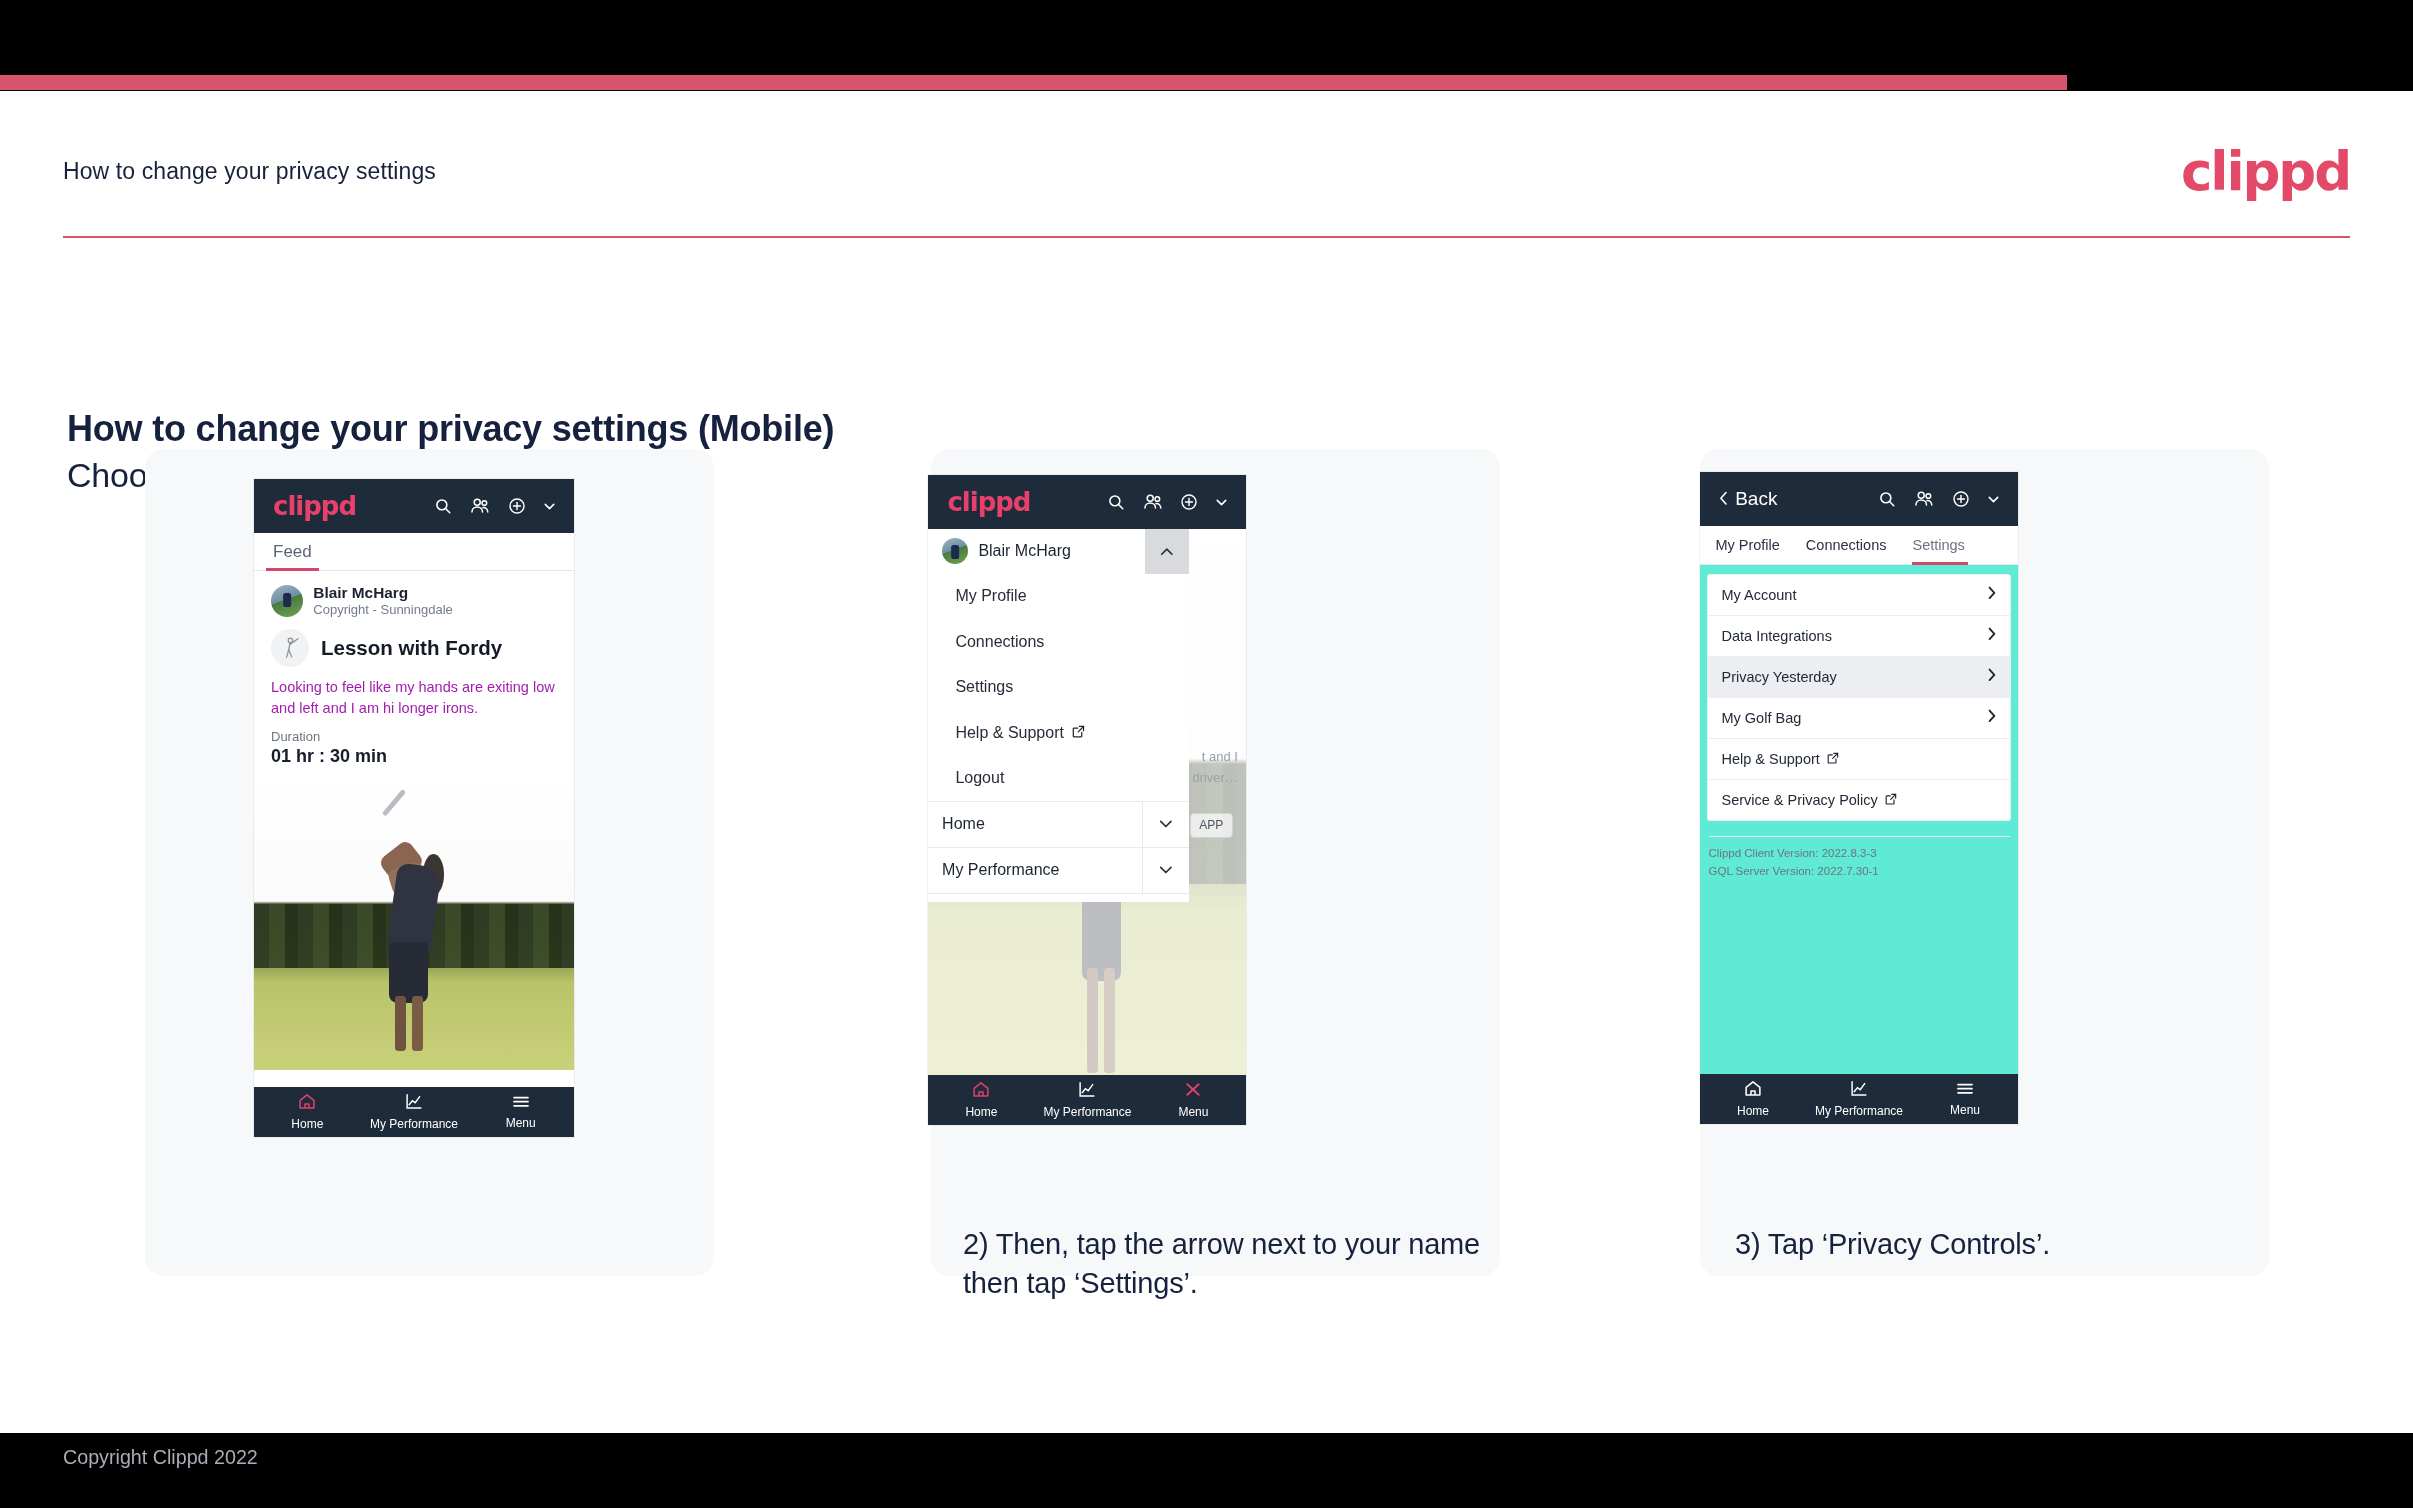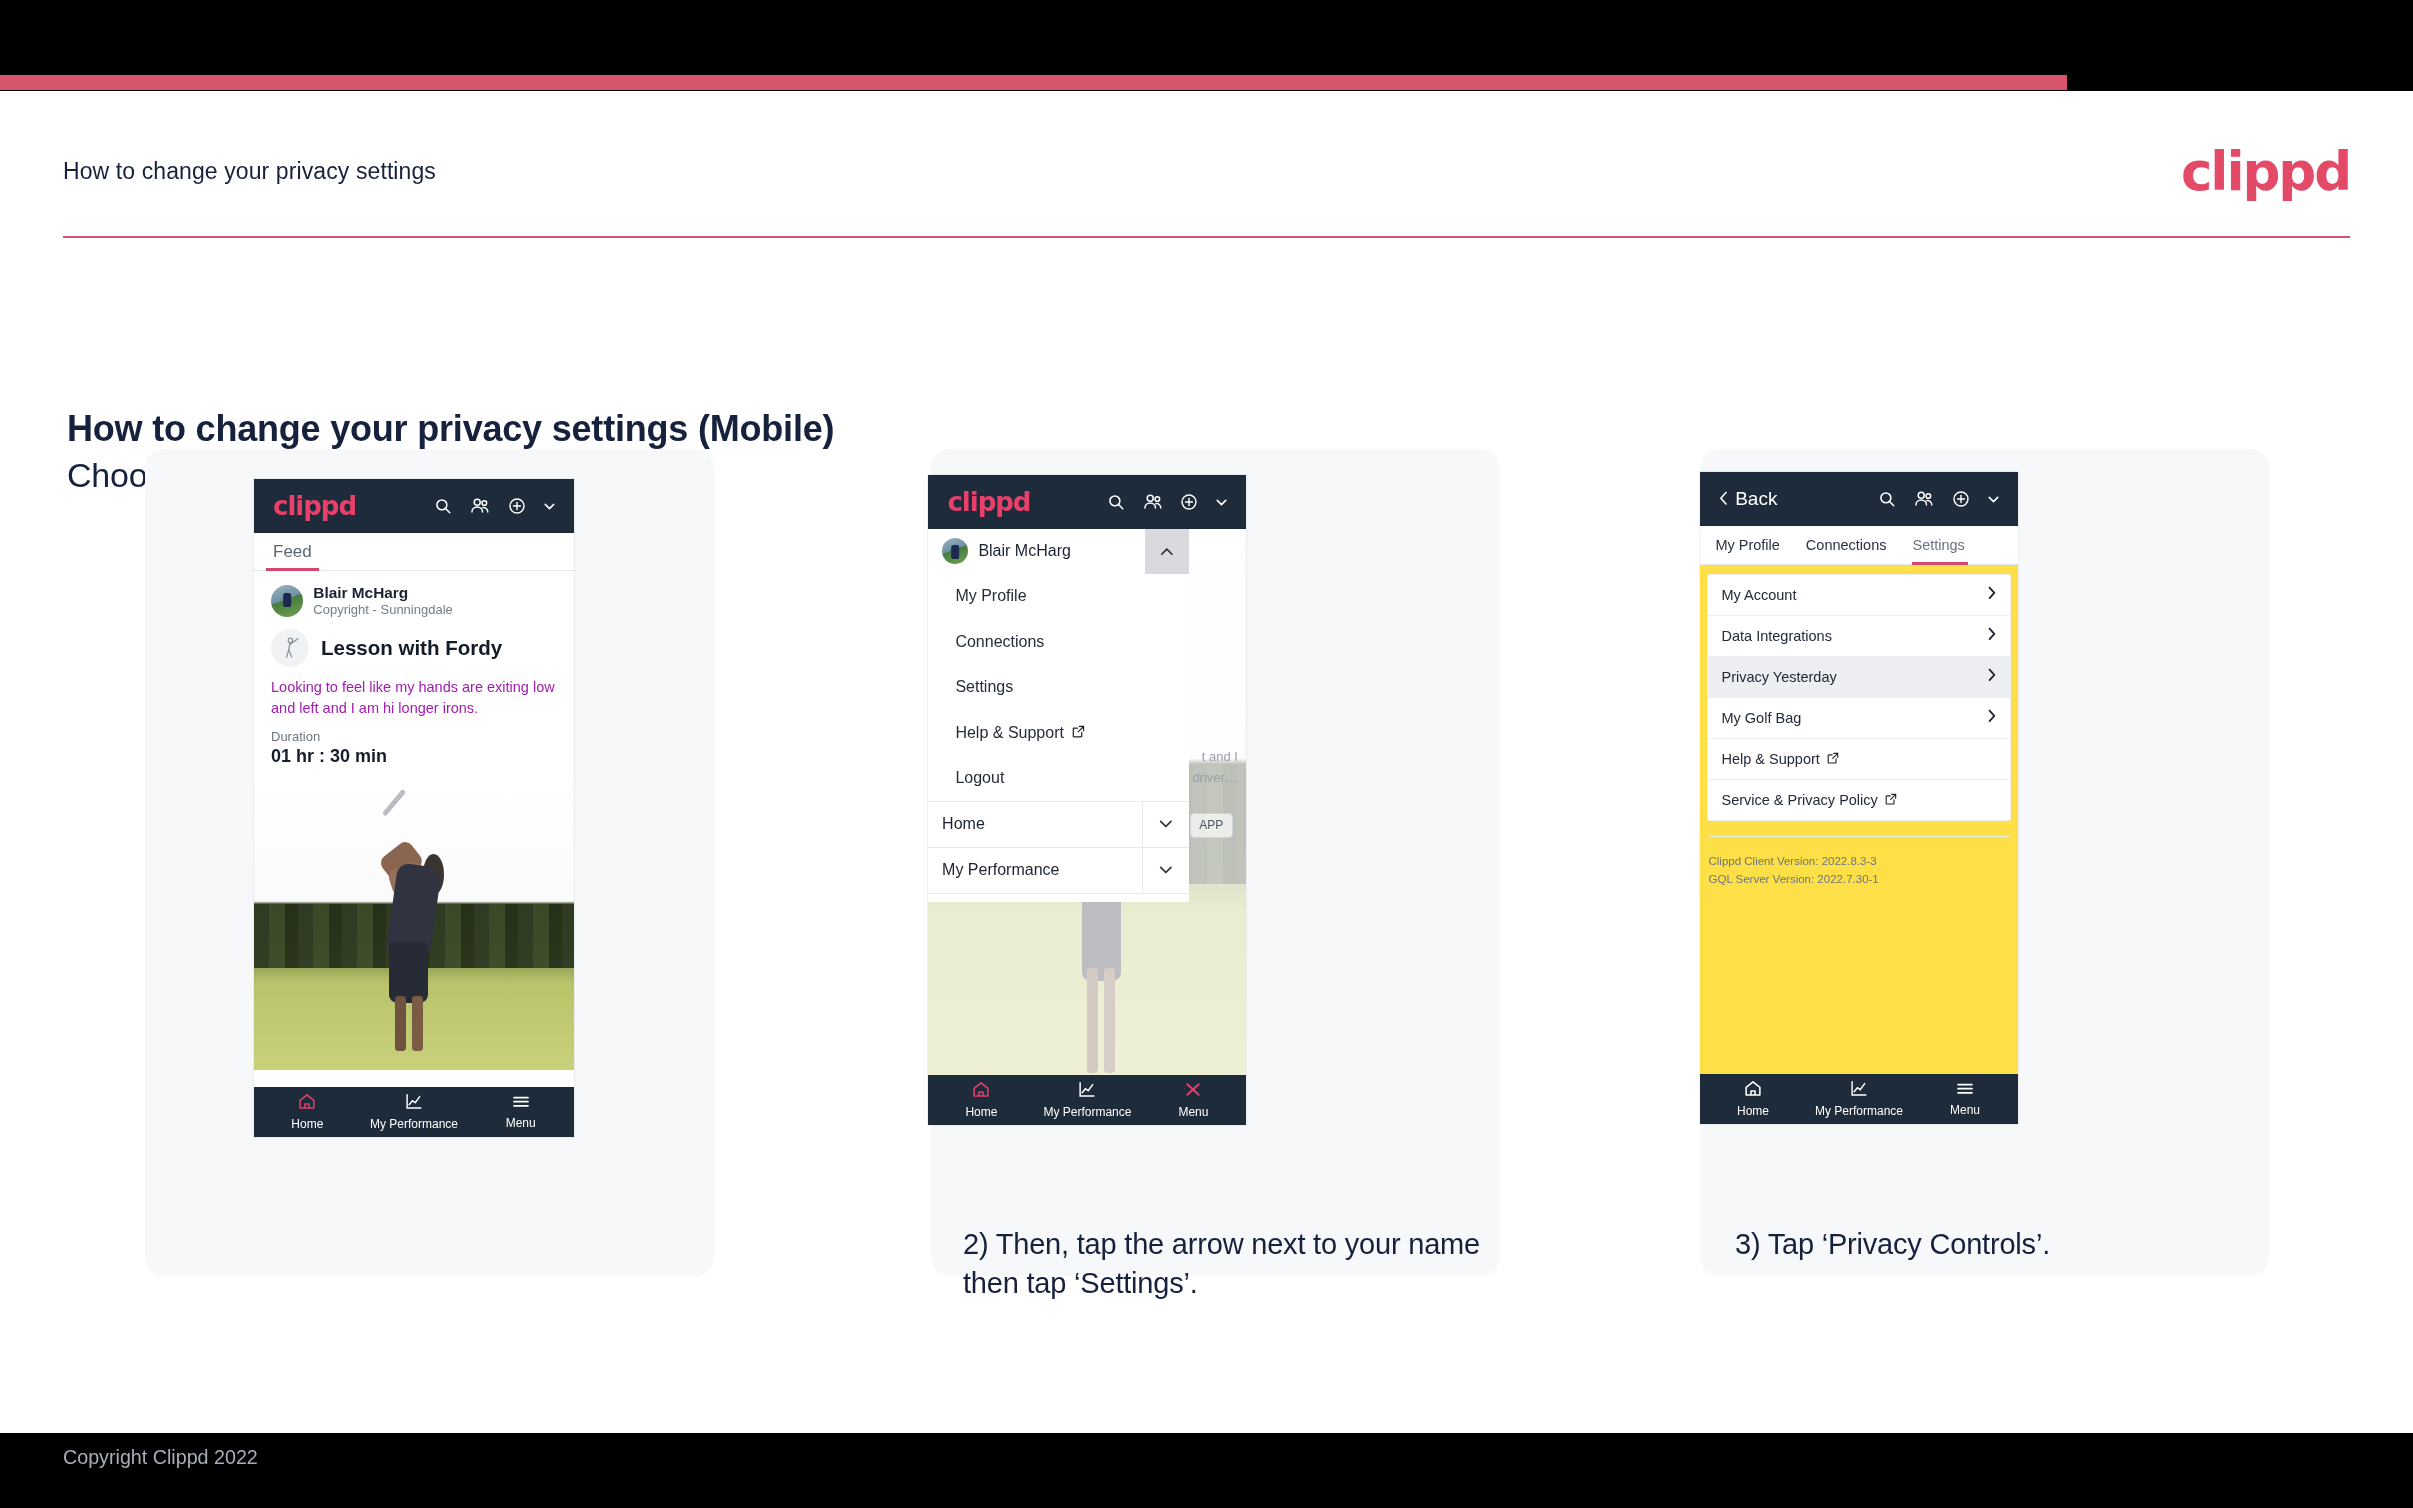--- a/index.html
+++ b/index.html
@@ -185,21 +185,21 @@
   .seg-underline{ position:absolute; bottom:-0.9px; height:3.4px; background:#d8days;}
   .set-list{ margin:8.5px 6.8px 0 6.8px; background:#fff; border:0.9px solid #eceef1; border-radius:2.6px; }
   .set-row{
     height:40px; display:flex; align-items:center; padding:0 13.7px;
     border-bottom:0.9px solid #eceef1; font-size:14.5px; color:#222a38;
     justify-content:space-between;
   }
   .set-row:last-child{ border-bottom:none; }
   .set-row.highlight{ background:#eceef1; }
   .set-row .lbl{ display:flex; align-items:center; gap:6.8px;}
-  .versions{ margin:15.4px 8.5px 0 8.5px; padding-top:16px; border-top:0.9px solid #e7e9ec;
+  .versions{ margin:15.4px 8.5px 0 8.5px; padding-top:8px; border-top:0.9px solid #e7e9ec;
              font-size:11.5px; color:#6c7582; line-height:1.55;}
 
   
   .caption{
     position:absolute; font-size:29px; color:#16213e; line-height:1.35; letter-spacing:-0.2px;
   }
   .cap1{ left:177px; top:1134px; width:547px; }
   .cap2{ left:963px; top:1134px; width:530px; }
   .cap3{ left:1735px; top:1134px; width:530px; }
 
@@ -487,21 +487,21 @@
                 <span class="bnav-label">Menu</span>
               </div>
             </div>
 
           </div>
         </div>
       </div>
 
       <div class="card card3">
         <div class="phone phone3">
-          <div class="p-shell" style="background:#fde047;">
+          <div class="p-shell" style="background:#5eead4;">
 
             <div class="appbar">
               <div class="appbar-back">
                 <span>
                   <svg width="9.4" height="14.5" viewBox="0 0 11 17" fill="none" stroke="#fff" stroke-width="1.9" stroke-linecap="round" stroke-linejoin="round">
                       <polyline points="8.2,1.8 2.2,8.5 8.2,15.2"></polyline>
                     </svg>
                 </span>
                 <span>Back</span>
               </div>

